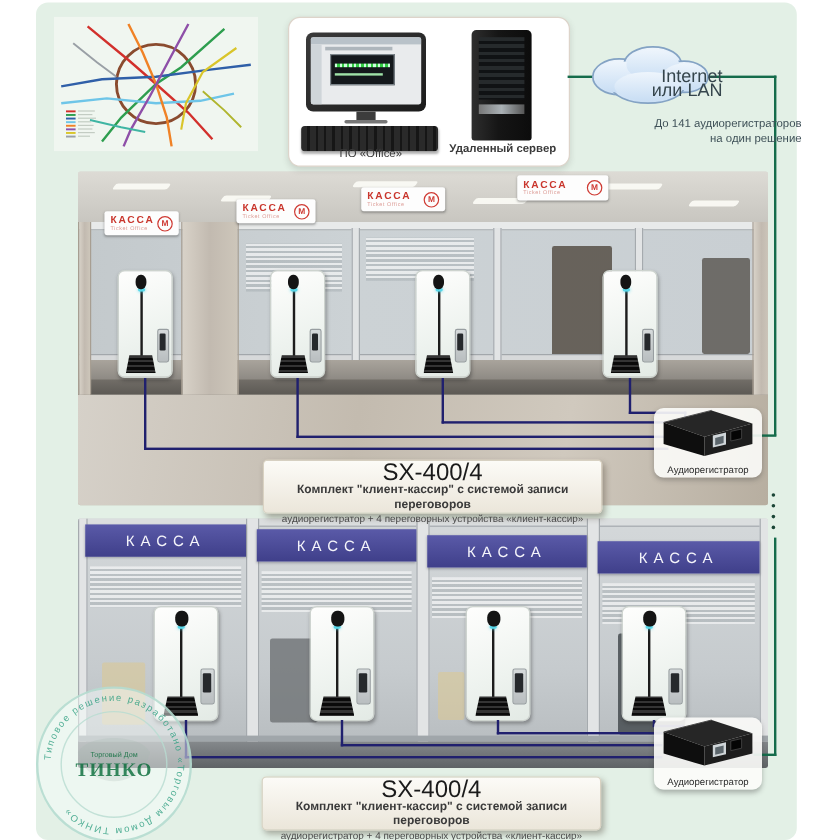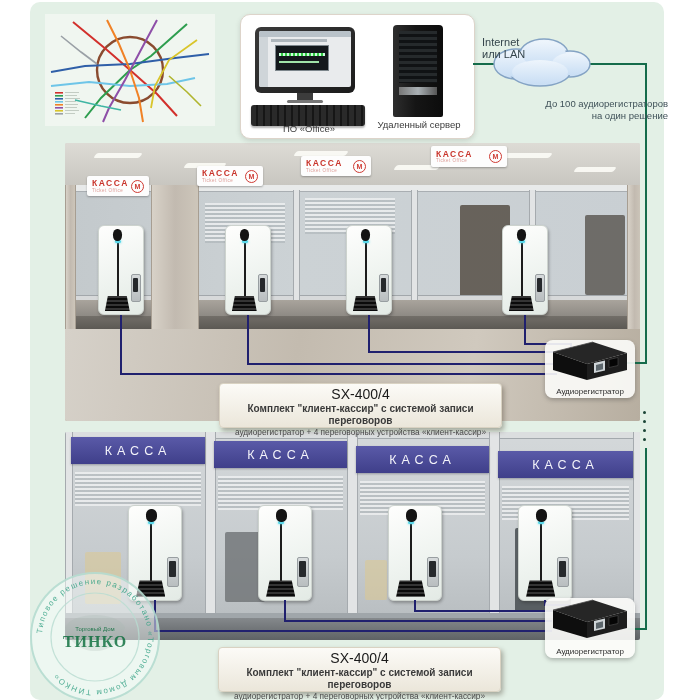--- a/index.html
+++ b/index.html
@@ -26,21 +26,21 @@
   .m-stand{position:absolute;left:56px;top:78px;width:16px;height:7px;background:#3c3c3c;}
   .m-foot{position:absolute;left:46px;top:85px;width:36px;height:3px;background:#777;border-radius:2px;}
   .keyboard{position:absolute;left:10px;top:90px;width:114px;height:21px;background:#141414;border-radius:3px;background-image:repeating-linear-gradient(90deg,#2a2a2a 0 5px,#161616 5px 7px),repeating-linear-gradient(180deg,#262626 0 4px,#121212 4px 6px);box-shadow:0 2px 2px rgba(0,0,0,.3);}
   .server{position:absolute;left:152px;top:10px;width:50px;height:92px;background:linear-gradient(90deg,#2e2e2e,#151515 45%,#0c0c0c);border-radius:4px 4px 2px 2px;}
   .server::before{content:"";position:absolute;left:6px;top:6px;width:38px;height:52px;background:repeating-linear-gradient(180deg,#262a2c 0 3px,#101214 3px 6px);}
   .server::after{content:"";position:absolute;left:6px;top:62px;width:38px;height:8px;background:linear-gradient(90deg,#777,#aab1b5,#555);}
   .hw-label{position:absolute;font-size:9.5px;color:#3a3a3a;text-align:center;line-height:11px;}
 
   
   .cloud-wrap{position:absolute;left:482px;top:30px;width:120px;height:66px;z-index:7;}
-  .cloud-text{position:absolute;left:0;top:6px;width:120px;text-align:left;font-size:11px;line-height:12px;color:#35454c;z-index:8;}
+  .cloud-text{position:absolute;left:0;top:28px;width:120px;text-align:right;font-size:15px;line-height:12px;color:#35454c;z-index:8;}
 
   .note{position:absolute;left:520px;top:98px;width:148px;text-align:right;font-size:9.5px;line-height:11.5px;color:#3f5158;z-index:7;}
 
   
   .photo{position:absolute;overflow:hidden;border-radius:2px;z-index:1;}
   #photo-top{left:65px;top:143px;width:575px;height:278px;background:linear-gradient(180deg,#d8d6d0 0%,#ccd0d2 30%,#c6c2b8 62%,#bcb3a5 100%);}
   .ceiling{position:absolute;left:0;top:0;width:575px;height:42px;background:linear-gradient(180deg,#dddbd5,#c8c6c0);}
   .clight{position:absolute;height:5px;background:rgba(252,252,246,.9);transform:skewX(-35deg);border-radius:2px;}
   .glasswall{position:absolute;left:0;top:42px;width:575px;height:116px;background:linear-gradient(90deg,#c3c9cc,#ccd2d5 40%,#c9cfd3);}
   .beam{position:absolute;left:0;top:42px;width:575px;height:6px;background:#e8eaea;border-bottom:1px solid #a9aeb2;}
@@ -79,21 +79,21 @@
   .b-ledge{position:absolute;left:0;top:181px;width:575px;height:5px;background:#a0a6aa;}
   .warm{position:absolute;background:#dcc98f;opacity:.55;border-radius:2px;}
 
   
   .rec-panel{position:absolute;width:90px;height:58px;background:rgba(252,252,250,.9);border-radius:8px;box-shadow:0 2px 4px rgba(60,60,60,.35);z-index:7;}
   .rec-svg{position:absolute;left:0px;top:-8px;width:90px;height:50px;}
   .rec-label{position:absolute;left:0;bottom:2px;width:100%;text-align:center;font-size:8px;color:#2b2b2b;}
 
   
   .kit-box{position:absolute;width:283px;height:45px;background:linear-gradient(180deg,#fcfbf7,#ebe6da);border:1px solid #d9d2c2;border-radius:4px;box-shadow:2px 3px 5px rgba(70,60,45,.4);text-align:center;z-index:8;padding-top:2px;box-sizing:border-box;}
-  .kit-model{font-size:14px;color:#1a1a1a;line-height:17px;}
+  .kit-model{font-size:20px;color:#1a1a1a;line-height:17px;}
   .kit-l1{font-size:10px;font-weight:bold;color:#3a3a3a;line-height:12px;}
   .kit-l2{font-size:8.3px;color:#4a4a4a;line-height:10px;}
 
   
   .stamp{position:absolute;left:25px;top:567px;width:140px;height:140px;z-index:9;opacity:.9;}
 </style>
 </head>
 <body>
 
 <div id="canvas">
@@ -149,21 +149,21 @@
         <div class="scr-tools"></div>
         <div class="scr-row"></div>
         <div class="scr-wave"></div>
       </div>
     </div>
     <div class="m-stand"></div>
     <div class="m-foot"></div>
     <div class="keyboard"></div>
     <div class="hw-label" style="left:6px;top:108px;width:124px;">ПО «Office»</div>
     <div class="server"></div>
-    <div class="hw-label" style="left:132px;top:104px;width:92px;">Удаленный сервер</div>
+    <div class="hw-label" style="left:132px;top:104px;width:92px;font-weight:bold;">Удаленный сервер</div>
   </div>
 
   <div class="cloud-wrap">
     <svg width="120" height="66" viewBox="0 0 120 66">
       <defs>
         <linearGradient id="cg" x1="0" y1="0" x2="0" y2="1">
           <stop offset="0" stop-color="#eef5fc"></stop>
             <stop offset="1" stop-color="#c9def4"></stop>
         </linearGradient>
       </defs>
@@ -180,21 +180,21 @@
         <ellipse cx="58" cy="42" rx="28" ry="12"></ellipse>
       </g>
     </svg>
     <div class="cloud-text">
       <div>Internet</div>
       <div>или LAN</div>
     </div>
   </div>
 
   <div class="note">
-    <div>До 100 аудиорегистраторов</div>
+    <div>До 141 аудиорегистраторов</div>
     <div>на один решение</div>
   </div>
 
   <div class="photo" id="photo-top">
     <div class="ceiling"></div>
     <div class="clight" style="left:30px;top:10px;width:46px;"></div>
     <div class="clight" style="left:120px;top:20px;width:40px;"></div>
     <div class="clight" style="left:230px;top:8px;width:52px;"></div>
     <div class="clight" style="left:330px;top:22px;width:44px;"></div>
     <div class="clight" style="left:430px;top:10px;width:56px;"></div>

